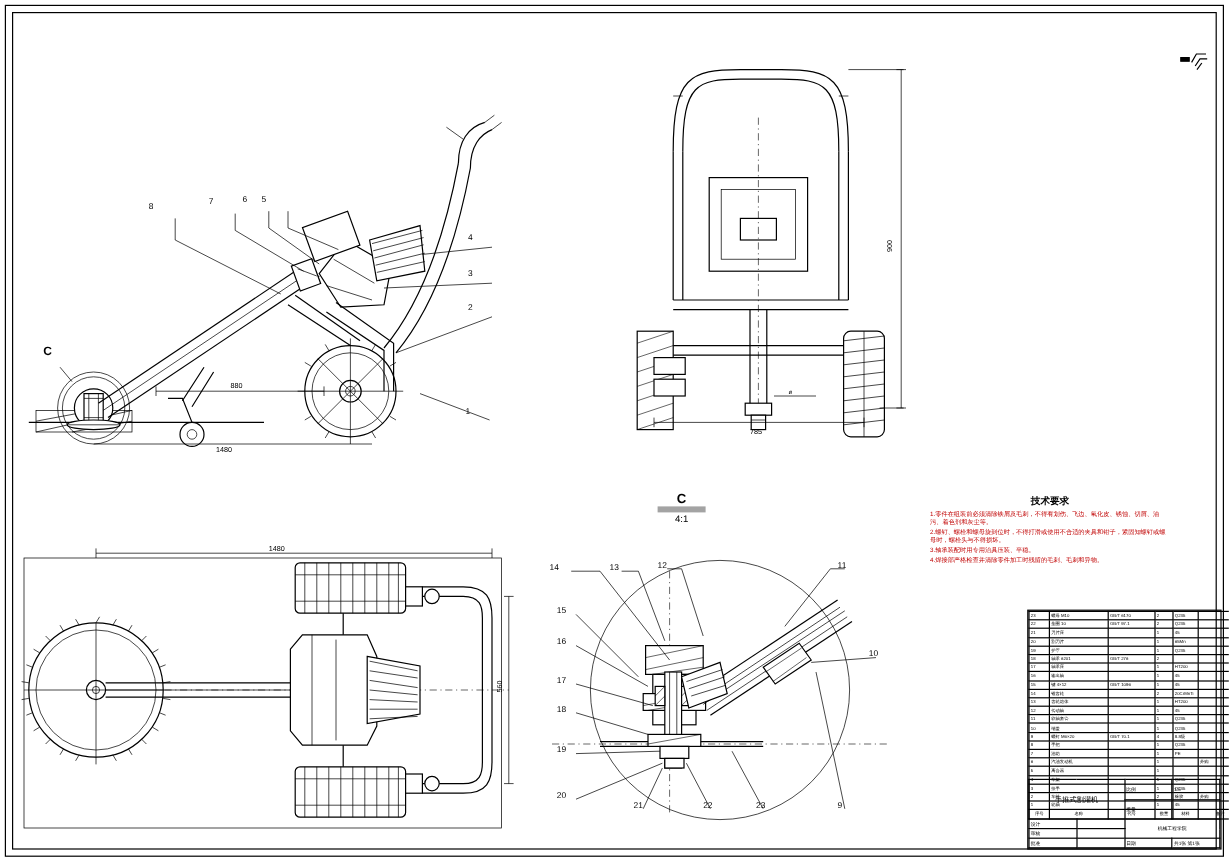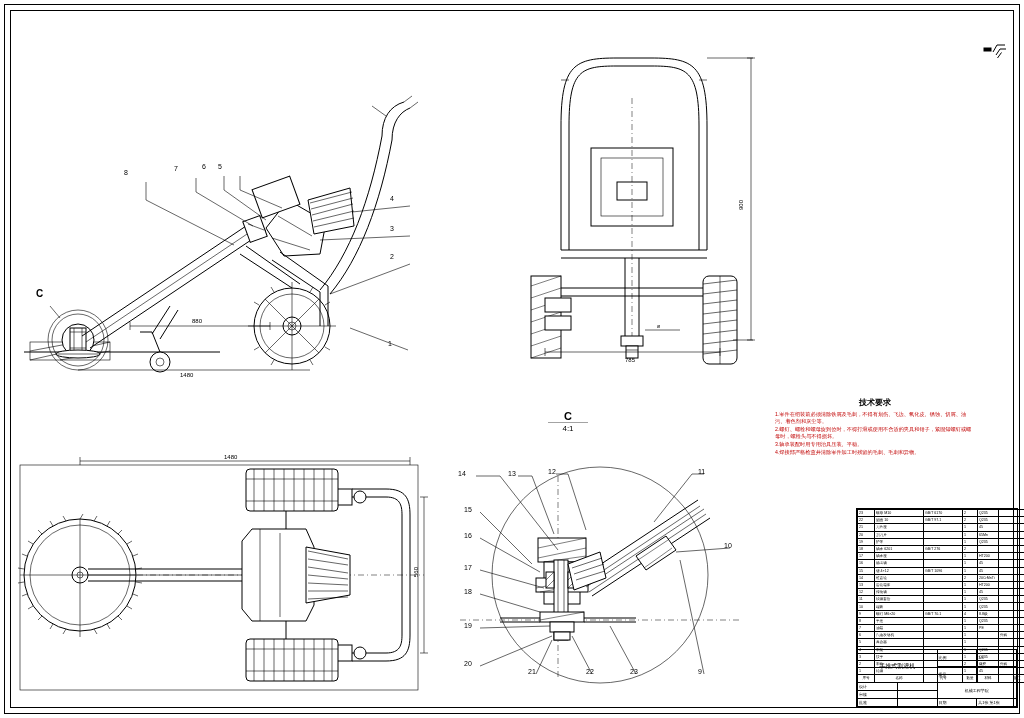--- a/index.html
+++ b/index.html
@@ -17,39 +17,39 @@
   .dash{stroke-dasharray:6 3 1 3;stroke-width:0.5;}
   .fillw{fill:#fff;}
   .fillb{fill:#000;}
   .hatch{fill:none;stroke:#000;stroke-width:0.5;}
 
   .lbl{font-size:7px;line-height:8px;color:#000;font-family:"Liberation Sans",sans-serif;}
   .lbl-b{font-size:8px;font-weight:bold;}
   .dim{font-size:6px;}
 
   
-  .tech{position:absolute;left:775px;top:397px;width:200px;}
+  .tech{position:absolute;left:775px;top:412px;width:200px;}
   .tech-title{font-size:8px;font-weight:bold;text-align:center;margin-bottom:3px;color:#000;}
   .tech-body{font-size:5.2px;line-height:7px;color:#c00000;}
   .tech-body div{margin-bottom:1px;}
 
   
   .titleblock{position:absolute;left:856px;top:508px;width:160px;height:198px;border:1px solid #000;}
   .bom{position:absolute;left:0;top:0;width:160px;height:140px;}
   .bom table{border-collapse:collapse;width:160px;table-layout:fixed;}
   .bom td{border:0.5px solid #000;height:6.2px;font-size:3.6px;padding:0 1px;overflow:hidden;white-space:nowrap;}
   .c1{width:14px;} .c2{width:46px;} .c3{width:36px;} .c4{width:12px;} .c5{width:18px;} .c6{width:34px;}
 
   .tbmeta{position:absolute;left:0;top:140px;width:160px;height:58px;}
   .tbmeta table{border-collapse:collapse;width:160px;table-layout:fixed;height:58px;}
   .tbmeta td{border:0.5px solid #000;font-size:4px;padding:0 1px;overflow:hidden;white-space:nowrap;}
 
   .sectlabel{position:absolute;text-align:center;}
   .sectlabel .c{font-size:11px;font-weight:bold;}
-  .sectlabel .r{font-size:8px;border-top:1px solid #a3a3a3;padding-top:1px;}
+  .sectlabel .r{font-size:8px;border-top:5px solid #a3a3a3;padding-top:1px;}
 
   .corner{position:absolute;right:14px;top:44px;font-size:7px;}
 </style>
 </head>
 <body>
 
 <div class="sheet">
 
   <div class="frame-outer"></div>
   <div class="frame-inner"></div>

